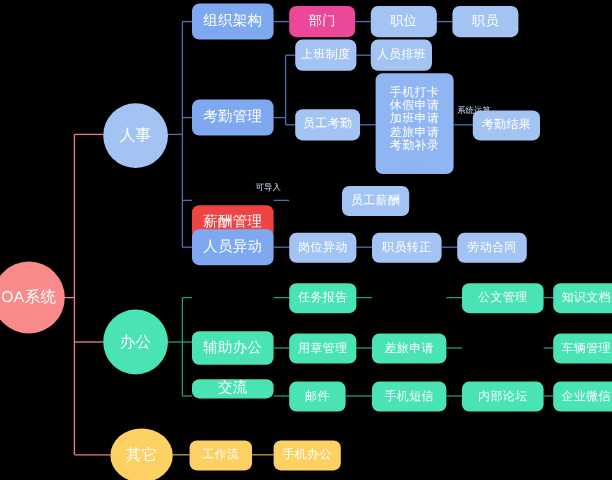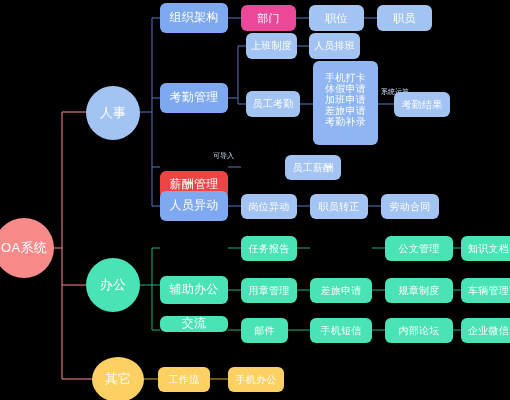--- a/index.html
+++ b/index.html
@@ -180,23 +180,20 @@
 
   <div class="node box" style="left:160px;top:276px;width:68px;height:28px;background:#4ae3b5;font-size:12px;">
     <span>辅助办公</span>
   </div>
   <div class="node box" style="left:241px;top:278px;width:56px;height:25px;background:#4ae3b5;font-size:10px;">
     <span>用章管理</span>
   </div>
   <div class="node box" style="left:310px;top:278px;width:62px;height:25px;background:#4ae3b5;font-size:10px;">
     <span>差旅申请</span>
   </div>
-  <div class="node box" style="left:385px;top:278px;width:68px;height:25px;background:#4ae3b5;font-size:10px;">
-    <span>规章制度</span>
-  </div>
   <div class="node box" style="left:461px;top:278px;width:55px;height:25px;background:#4ae3b5;font-size:10px;">
     <span>车辆管理</span>
   </div>
 
   <div class="node box" style="left:160px;top:316px;width:68px;height:16px;background:#4ae3b5;font-size:12px;">
     <span>交流</span>
   </div>
   <div class="node box" style="left:241px;top:318px;width:47px;height:25px;background:#4ae3b5;font-size:10px;">
     <span>邮件</span>
   </div>

